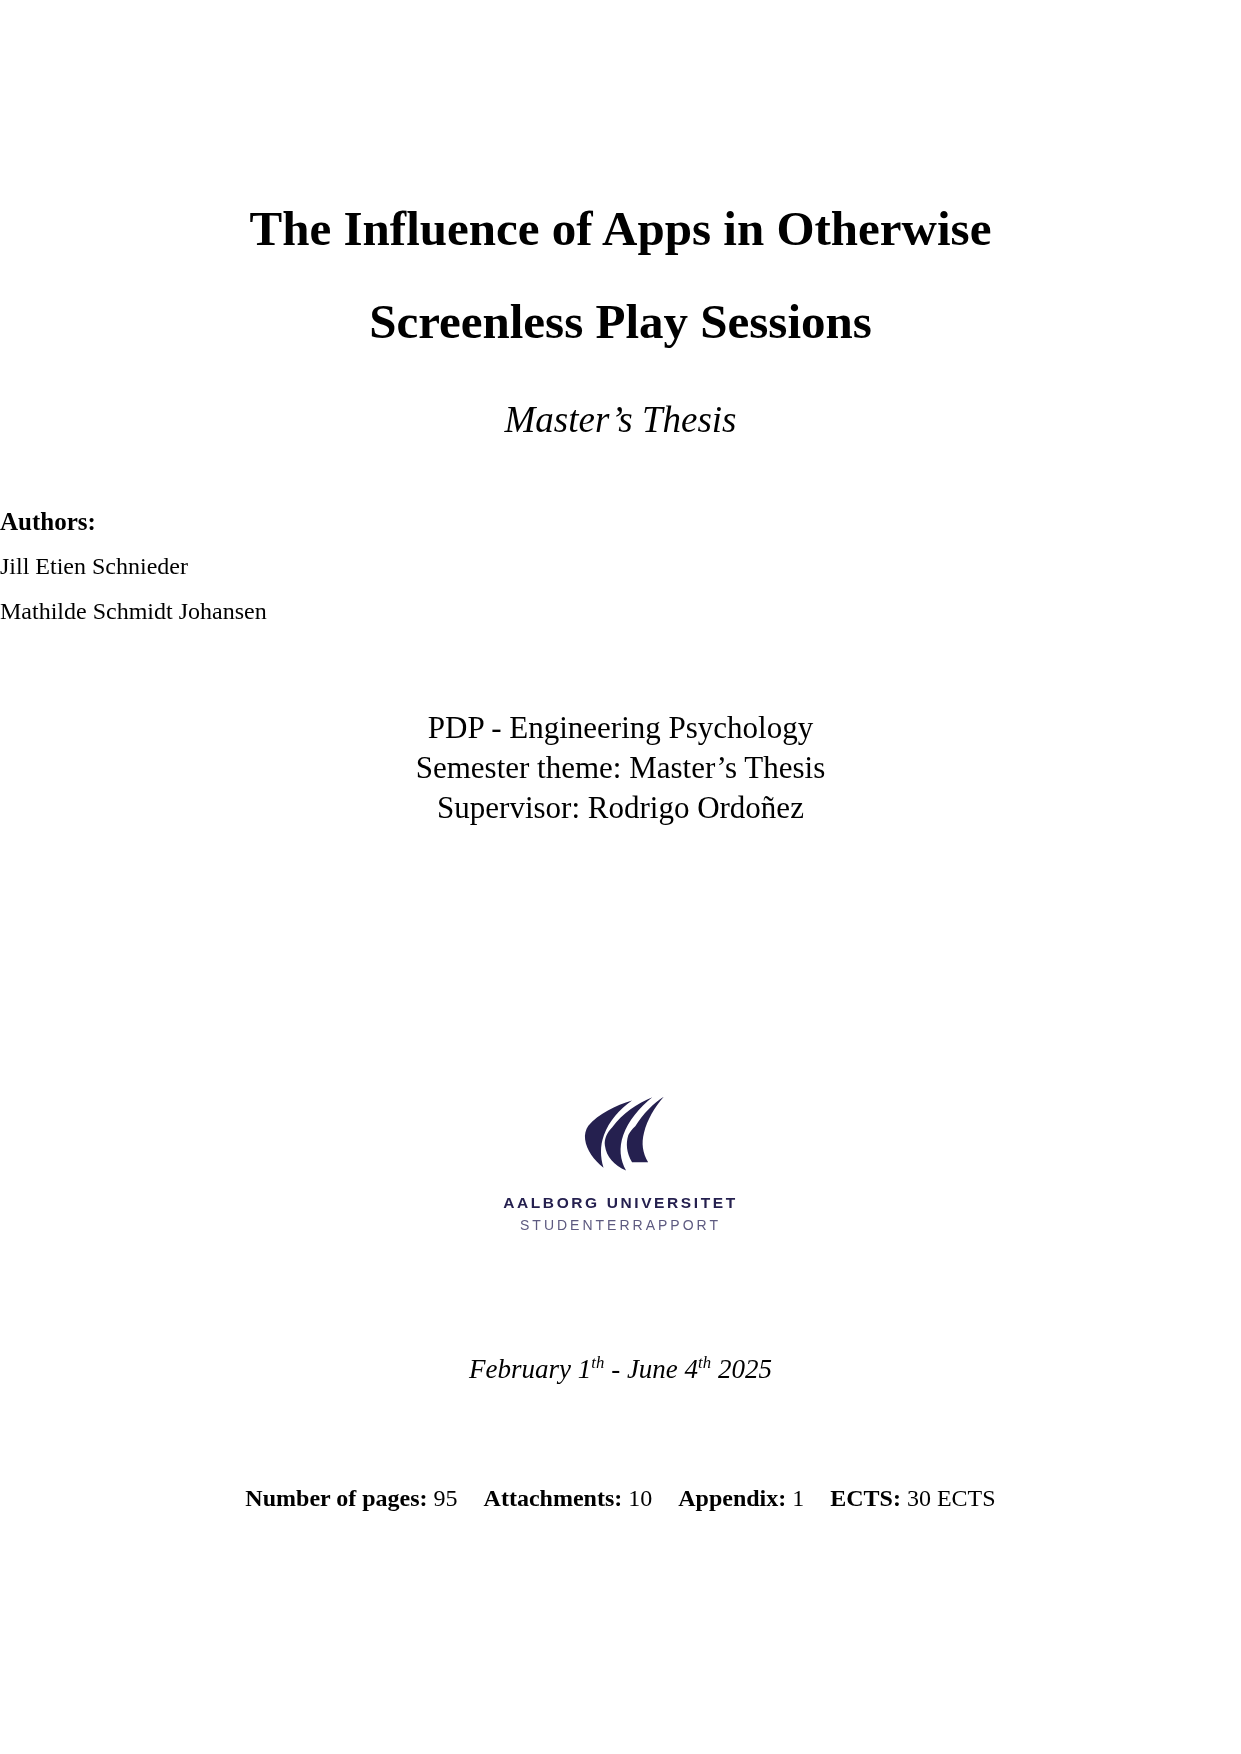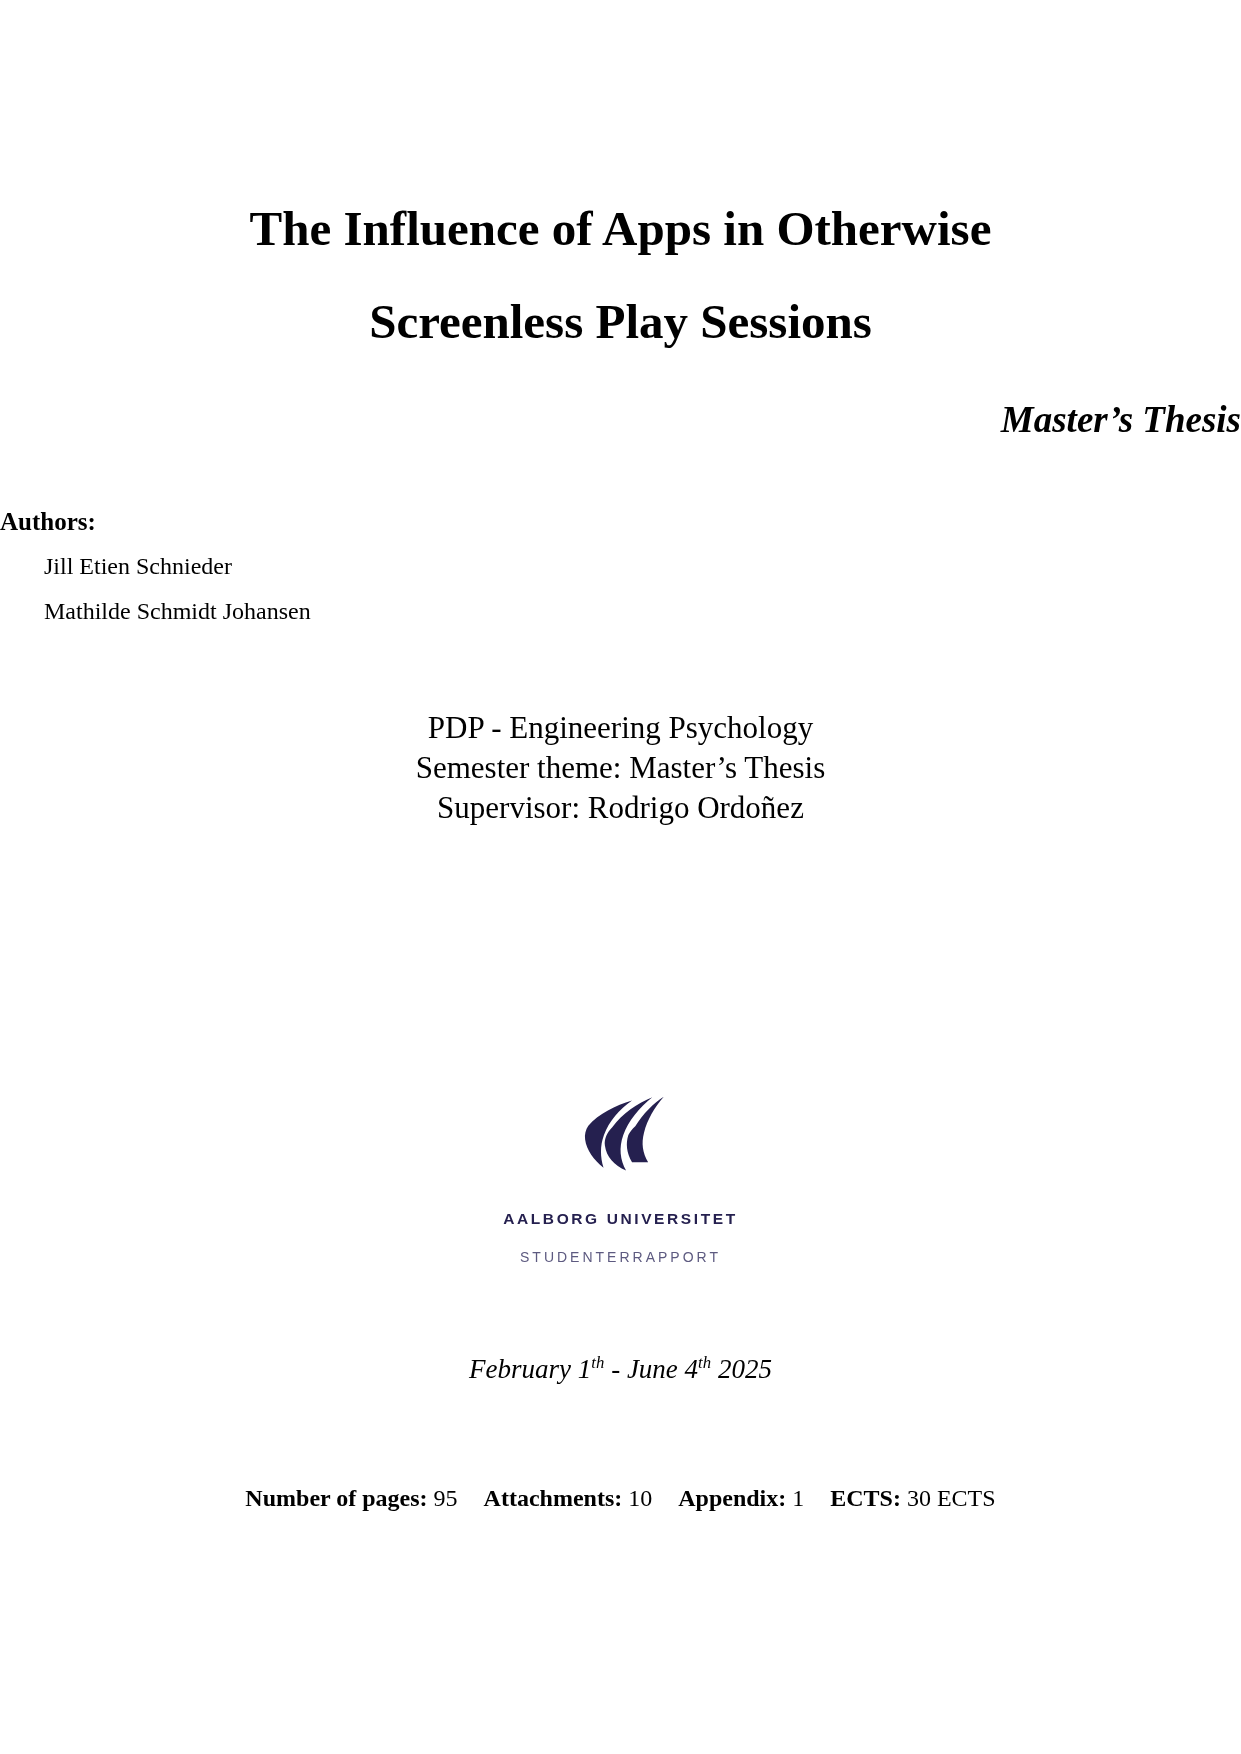--- a/index.html
+++ b/index.html
@@ -33,45 +33,43 @@
   .title-line {
     font-size: 49px;
     font-weight: bold;
     line-height: 93px;
     letter-spacing: 0px;
     color: #000;
   }
   .subtitle {
     font-size: 37px;
     font-style: italic;
-    font-weight: bold;
+    font-weight: normal;
     line-height: 60px;
     margin-top: 22px;
-    text-align: right;
   }
 
   
   .authors-block {
     position: absolute;
     top: 465px;
     left: 0;
     right: 0;
     text-align: left;
     margin-top: 35px;
   }
   .authors-heading {
     font-size: 25px;
     font-weight: bold;
     line-height: 44px;
   }
   .author-name {
     font-size: 24px;
     line-height: 45px;
     font-weight: normal;
-    padding-left: 44px;
   }
 
   
   .info-block {
     position: absolute;
     top: 708px;
     left: 0;
     right: 0;
     text-align: center;
   }
@@ -83,21 +81,20 @@
 
   
   .logo-block {
     position: absolute;
     top: 1095px;
     left: 0;
     right: 0;
     display: flex;
     flex-direction: column;
     align-items: center;
-    gap: 16px;
   }
   .logo-mark {
     width: 92px;
     height: 80px;
     display: block;
   }
   .logo-word {
     margin-top: 19px;
     font-family: "Liberation Sans", "DejaVu Sans", sans-serif;
     font-size: 15.5px;

